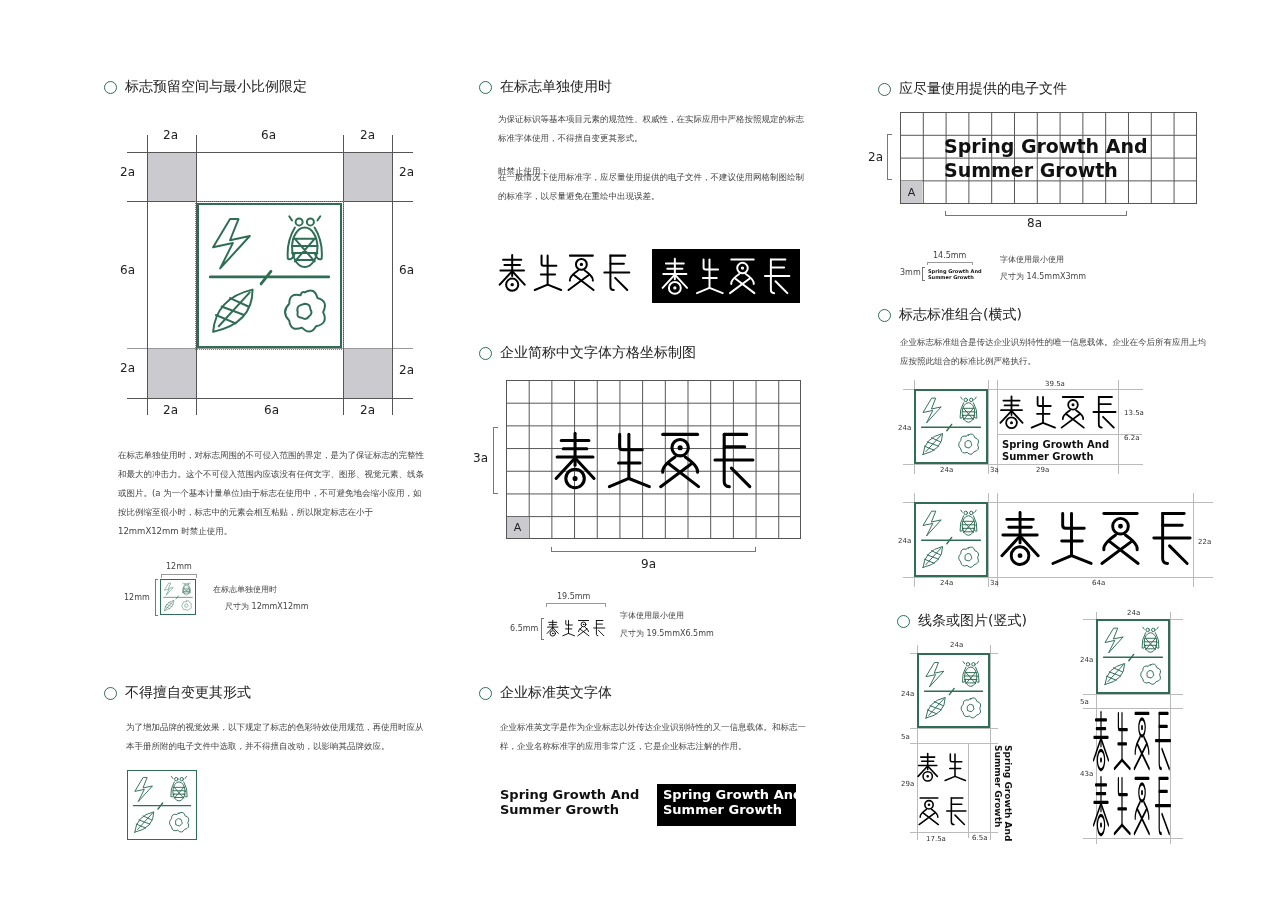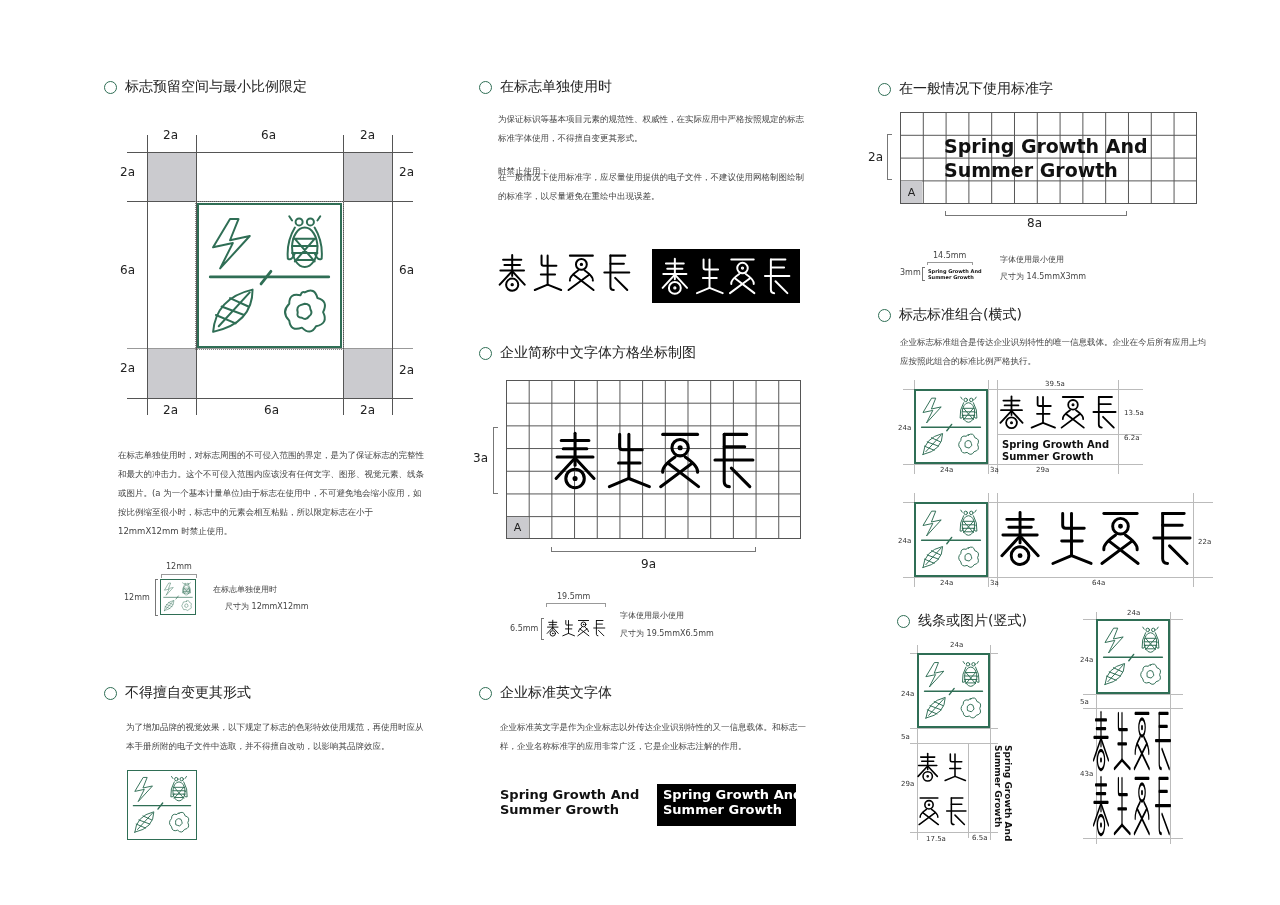--- a/index.html
+++ b/index.html
@@ -208,21 +208,21 @@
     <div>Spring Growth And</div>
     <div>Summer Growth</div>
   </div>
 <div class="blackbox en" style="left:657px;top:784px;width:139px;height:42px;padding:4px 6px;font-size:13px;color:#fff">
     <div>Spring Growth And</div>
     <div>Summer Growth</div>
   </div>
 
 <div class="sec-title" style="left:878px;top:80px">
     <span class="ring"></span>
-    <span>在一般情况下使用标准字</span>
+    <span>应尽量使用提供的电子文件</span>
   </div>
 <div class="grid" style="left:900px;top:112px;width:297px;height:92px;background-size:22.8px 22.8px"></div>
 <div class="cell-grey" style="left:901px;top:181px;width:21px;height:22px;display:flex;align-items:center;justify-content:center;font-size:11px;color:#222">A</div>
 <div class="abs en" style="left:944px;top:134px;font-size:19px;line-height:24px;font-weight:bold">
     <div>Spring Growth And</div>
     <div>Summer Growth</div>
   </div>
 <div class="bracket-v" style="left:887px;top:134px;width:5px;height:46px"></div>
 <div class="lbl" style="left:868px;top:150px">2a</div>
 <div class="bracket-h" style="left:945px;top:211px;width:182px;height:5px"></div>

